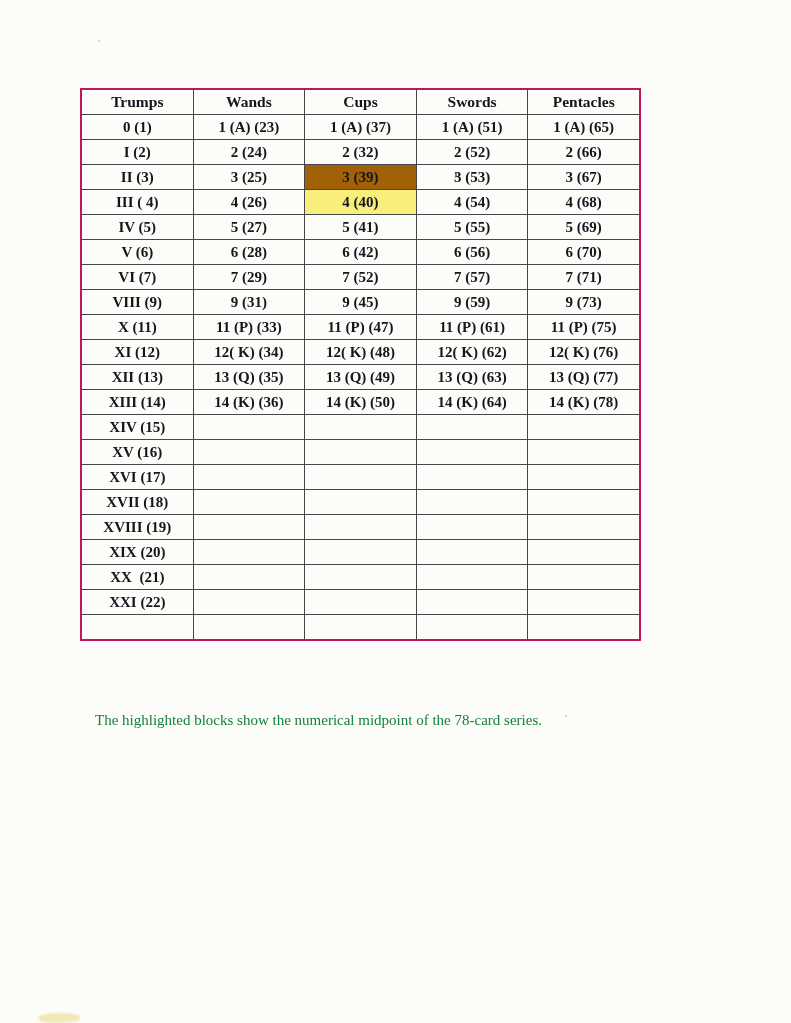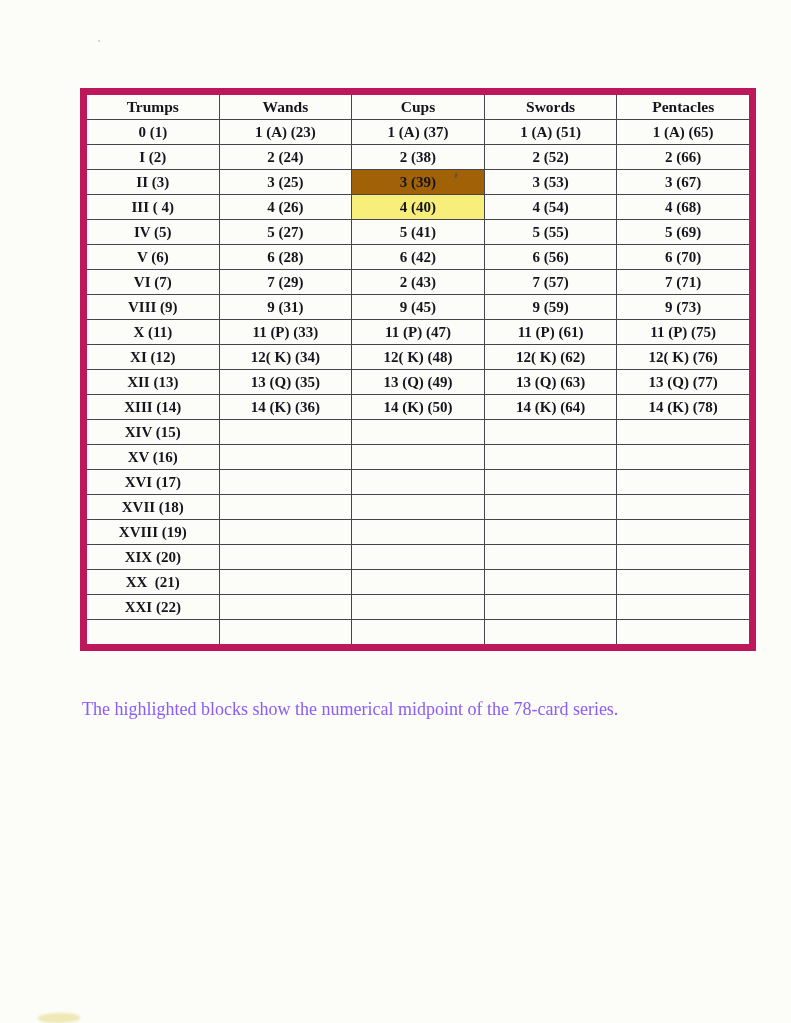--- a/index.html
+++ b/index.html
@@ -16,24 +16,24 @@
   }
   .page {
     position: absolute;
     inset: 0;
     background: #fcfcf9;
   }
   table.tarot-table {
     position: absolute;
     left: 80px;
     top: 88px;
-    width: 676px;
+    width: 561px;
     border-collapse: collapse;
     table-layout: fixed;
-    border: 7px solid #be185d;
+    border: 2px solid #be185d;
   }
   table.tarot-table th,
   table.tarot-table td {
     border: 1px solid #45454d;
     width: 20%;
     height: 24px;
     text-align: center;
     vertical-align: middle;
     font-family: "Liberation Serif", "DejaVu Serif", serif;
     font-weight: bold;
@@ -46,25 +46,25 @@
   table.tarot-table th {
     font-size: 15.5px;
   }
   table.tarot-table td.hl {
     
   }
   .caption {
     position: absolute;
     left: 82px;
     top: 699px;
-    margin: 0;
+    margin: 13px;
     font-family: "Liberation Serif", "DejaVu Serif", serif;
-    font-size: 18px;
+    font-size: 15px;
     font-weight: normal;
-    color: #8b5cf6;
+    color: #15803d;
   }
   
   .stray-mark {
     position: absolute;
     left: 455px;
     top: 173px;
     width: 2px;
     height: 5px;
     background: rgba(70, 70, 85, 0.65);
     transform: rotate(12deg);
@@ -107,21 +107,21 @@
         <tr>
           <td>0 (1)</td>
           <td>1 (A) (23)</td>
           <td>1 (A) (37)</td>
           <td>1 (A) (51)</td>
           <td>1 (A) (65)</td>
         </tr>
         <tr>
           <td>I (2)</td>
           <td>2 (24)</td>
-          <td>2 (38)</td>
+          <td>2 (32)</td>
           <td>2 (52)</td>
           <td>2 (66)</td>
         </tr>
         <tr>
           <td>II (3)</td>
           <td>3 (25)</td>
           <td class="hl" style="background: #a16207;">3 (39)</td>
           <td>3 (53)</td>
           <td>3 (67)</td>
         </tr>
@@ -142,21 +142,21 @@
         <tr>
           <td>V (6)</td>
           <td>6 (28)</td>
           <td>6 (42)</td>
           <td>6 (56)</td>
           <td>6 (70)</td>
         </tr>
         <tr>
           <td>VI (7)</td>
           <td>7 (29)</td>
-          <td>2 (43)</td>
+          <td>7 (52)</td>
           <td>7 (57)</td>
           <td>7 (71)</td>
         </tr>
         <tr>
           <td>VIII (9)</td>
           <td>9 (31)</td>
           <td>9 (45)</td>
           <td>9 (59)</td>
           <td>9 (73)</td>
         </tr>

